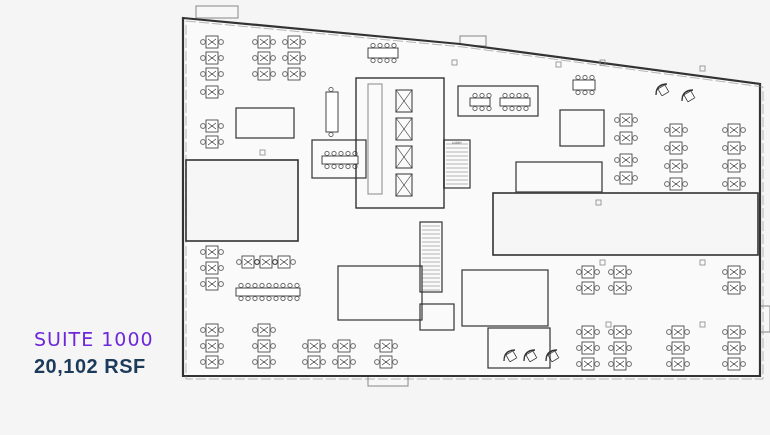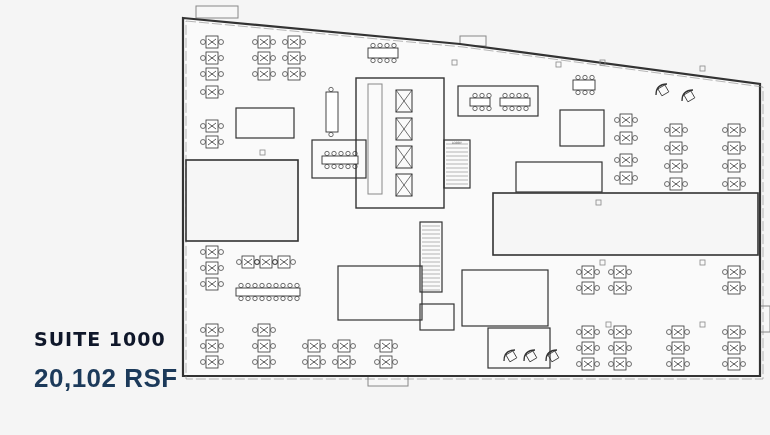--- a/index.html
+++ b/index.html
@@ -6,27 +6,27 @@
   body {
     width:770px; height:435px; overflow:hidden;
     background:#f5f5f5;
     font-family:"DejaVu Sans", sans-serif;
     position:relative;
   }
   #plan { position:absolute; left:0; top:0; width:770px; height:435px; }
   .label-block { position:absolute; left:34px; top:328px; }
   .suite {
     font-family:"DejaVu Sans", sans-serif;
-    font-size:19px; font-weight:700; letter-spacing:1px;
-    color:#0f172a; line-height:22px;
+    font-size:19px; font-weight:400; letter-spacing:1px;
+    color:#6d28d9; line-height:22px;
   }
   .rsf {
     font-family:"Liberation Sans", sans-serif;
-    font-size:26px; font-weight:700; letter-spacing:0.5px;
-    color:#1c3a5a; line-height:24px; margin-top:16px;
+    font-size:20px; font-weight:700; letter-spacing:0.5px;
+    color:#1c3a5a; line-height:24px; margin-top:4px;
   }
 </style>
 </head>
 <body>
 
 <svg id="plan" viewBox="0 0 770 435" xmlns="http://www.w3.org/2000/svg">
     <rect x="196" y="6" width="42" height="12" fill="#f7f7f7" stroke="#888888" stroke-width="1"></rect>
     <rect x="460" y="36" width="26" height="10" fill="#f7f7f7" stroke="#888888" stroke-width="1"></rect>
     <rect x="368" y="376" width="40" height="10" fill="#f7f7f7" stroke="#888888" stroke-width="1"></rect>
     <rect x="760" y="306" width="10" height="26" fill="#f7f7f7" stroke="#888888" stroke-width="1"></rect>

